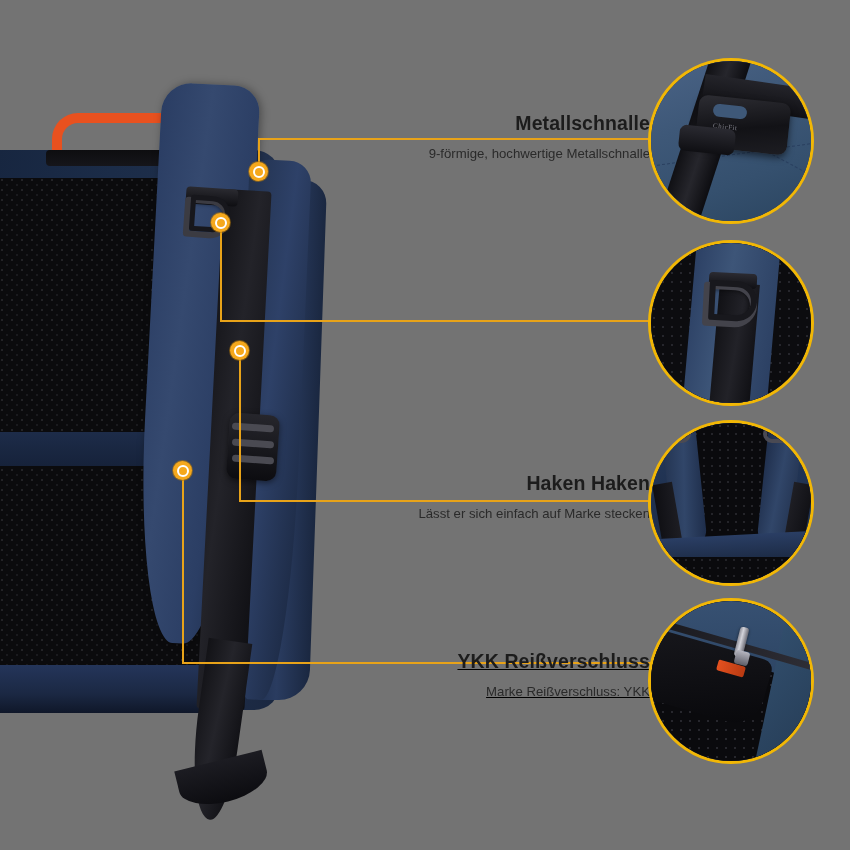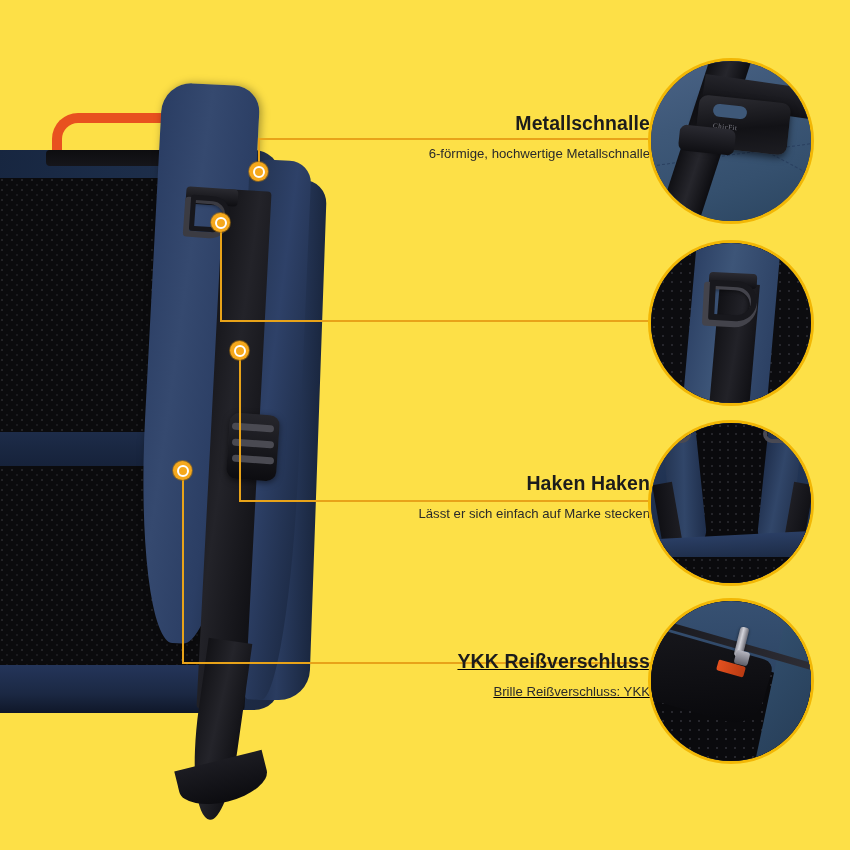--- a/index.html
+++ b/index.html
@@ -5,21 +5,21 @@
   * { box-sizing: border-box; margin: 0; padding: 0; }
   html, body {
     width: 850px; height: 850px;
     background: #ffffff;
     font-family: "Liberation Sans", sans-serif;
     overflow: hidden;
   }
   #stage {
     position: relative;
     width: 850px; height: 850px;
-    background: #fde047;
+    background: #737373;
   }
 
   
   .product {
     position: absolute;
     left: 0; top: 0;
     width: 420px; height: 850px;
     overflow: hidden;
   }
 
@@ -519,21 +519,21 @@
     <div class="adjuster-bar ab2"></div>
     <div class="adjuster-bar ab3"></div>
   </div>
 
   <div class="callout-line v-line" style="left:258px; top:138px; height:35px;"></div>
   <div class="callout-line h-line" style="left:258px; top:138px; width:398px;"></div>
   <div class="marker" style="left:249px; top:162px;"></div>
 
   <div class="label-block" style="left:330px; top:112px;">
     <div class="label-title">Metallschnalle</div>
-    <div class="label-sub">6-förmige, hochwertige Metallschnalle</div>
+    <div class="label-sub">9-förmige, hochwertige Metallschnalle</div>
   </div>
 
   <div class="callout-line v-line" style="left:220px; top:230px; height:92px;"></div>
   <div class="callout-line h-line" style="left:220px; top:320px; width:436px;"></div>
   <div class="marker" style="left:211px; top:213px;"></div>
 
 
   <div class="callout-line v-line" style="left:239px; top:358px; height:144px;"></div>
   <div class="callout-line h-line" style="left:239px; top:500px; width:417px;"></div>
   <div class="marker" style="left:230px; top:341px;"></div>
@@ -542,21 +542,21 @@
     <div class="label-title">Haken Haken</div>
     <div class="label-sub">Lässt er sich einfach auf Marke stecken</div>
   </div>
 
   <div class="callout-line v-line" style="left:182px; top:478px; height:186px;"></div>
   <div class="callout-line h-line" style="left:182px; top:662px; width:474px;"></div>
   <div class="marker" style="left:173px; top:461px;"></div>
 
   <div class="label-block" style="left:330px; top:650px;text-decoration:underline;">
     <div class="label-title">YKK Reißverschluss</div>
-    <div class="label-sub">Brille Reißverschluss: YKK</div>
+    <div class="label-sub">Marke Reißverschluss: YKK</div>
   </div>
 
   <div class="detail-circle" style="left:648px; top:58px;">
     <div class="dc-inner">
       <div class="c1-bg"></div>
       <div class="c1-stitch"></div>
       <div class="c1-stitch2"></div>
       <div class="c1-web-v"></div>
       <div class="c1-web-h"></div>
       <div class="c1-buckle"></div>

